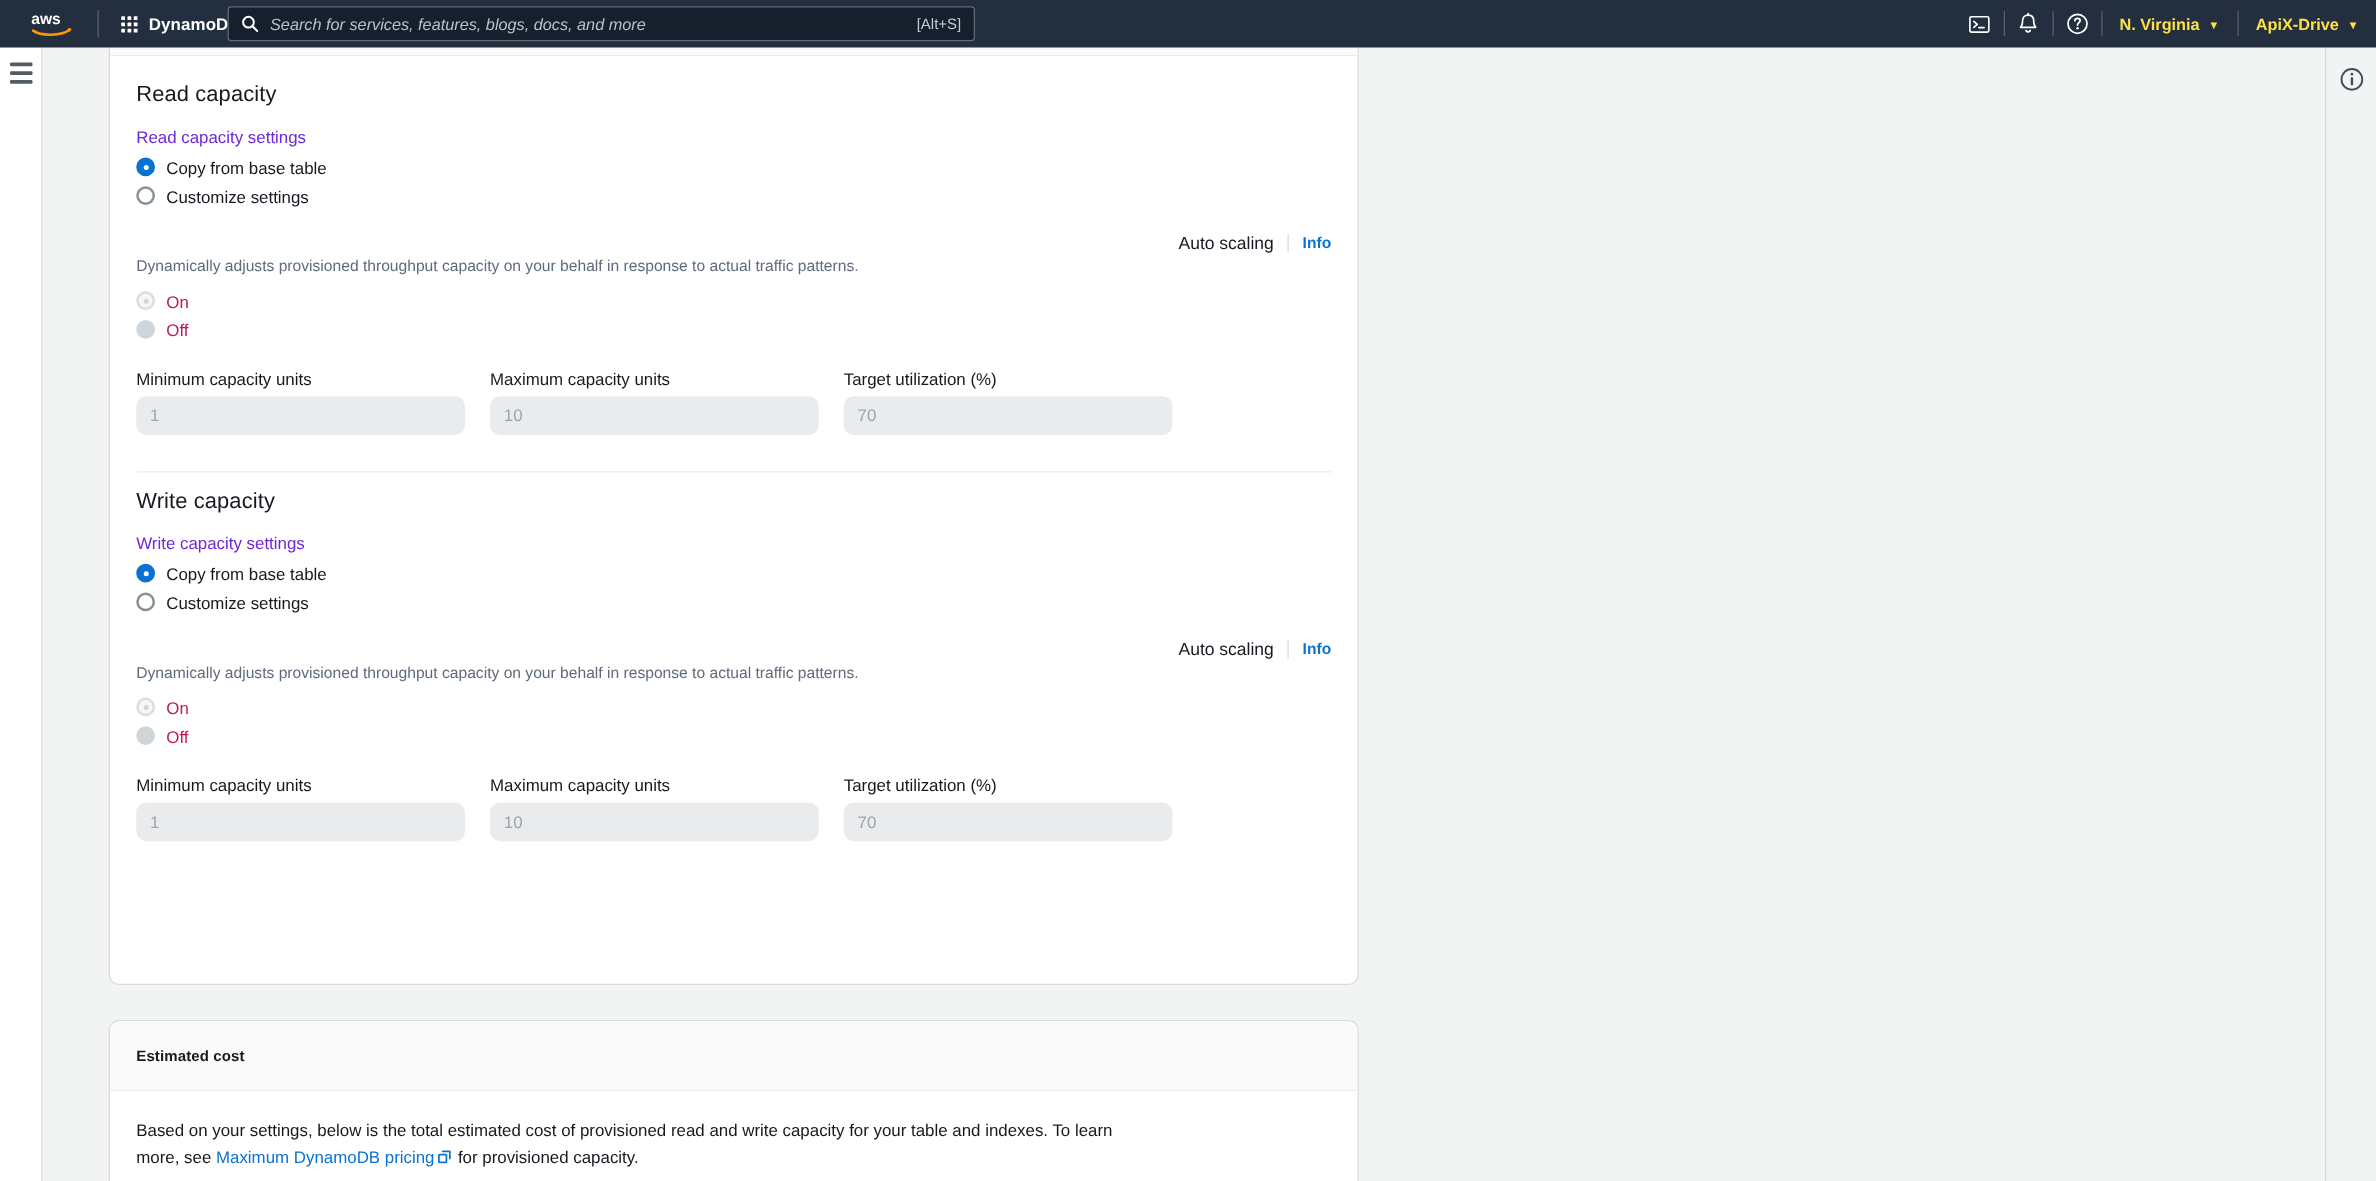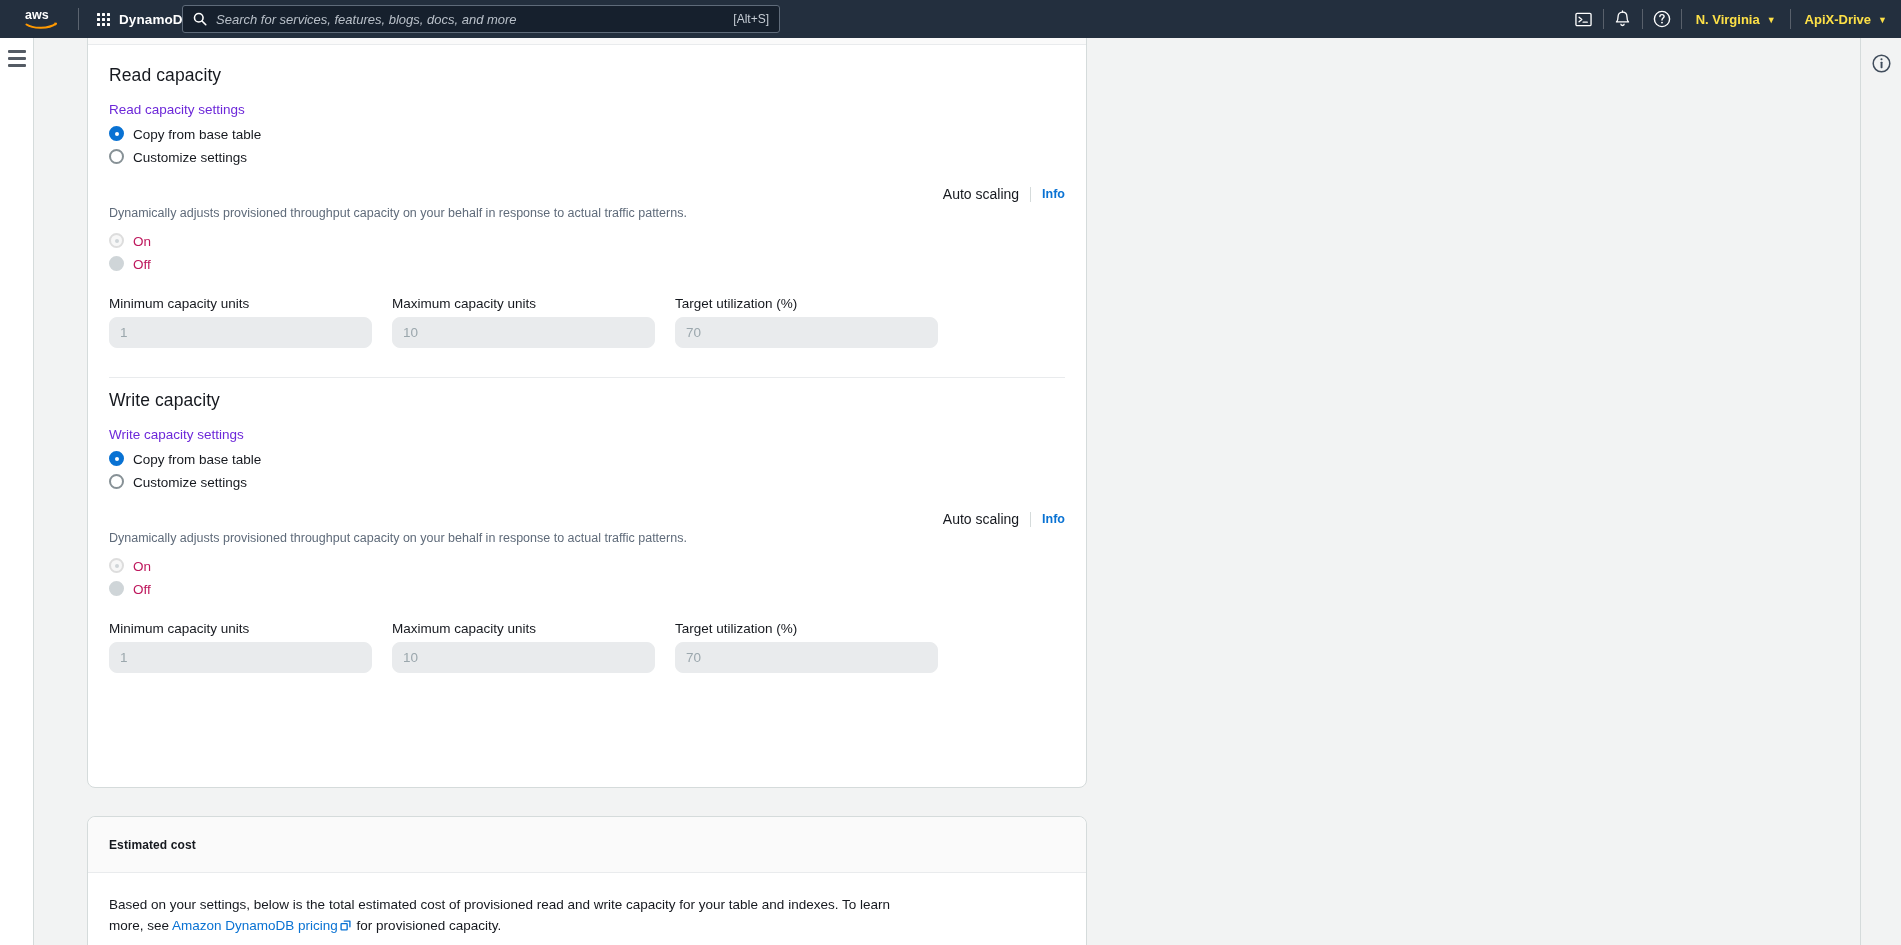--- a/index.html
+++ b/index.html
@@ -438,21 +438,21 @@
 
     </div>
   </div>
 
   <div class="card card-cost">
     <div class="card-head-strip">
       <span class="card-title">Estimated cost</span>
     </div>
     <div class="cost-body">
       <div class="cost-text">
-        <span>Based on your settings, below is the total estimated cost of provisioned read and write capacity for your table and indexes. To learn more, see </span><a>Amazon DynamoDB pricing</a><span class="ext-ico">
+        <span>Based on your settings, below is the total estimated cost of provisioned read and write capacity for your table and indexes. To learn more, see </span><a>Maximum DynamoDB pricing</a><span class="ext-ico">
           <svg width="11" height="11" viewBox="0 0 12 12">
             <path d="M4.6 1.2 H10.8 V7.4" stroke="#0972d3" stroke-width="1.5" fill="none" stroke-linecap="round" stroke-linejoin="round"></path>
             <rect x="1.2" y="4.0" width="6.6" height="6.8" stroke="#0972d3" stroke-width="1.5" fill="none" rx="0.6"></rect>
           </svg>
         </span><span> for provisioned capacity.</span>
       </div>
     </div>
   </div>
 
 </div>

